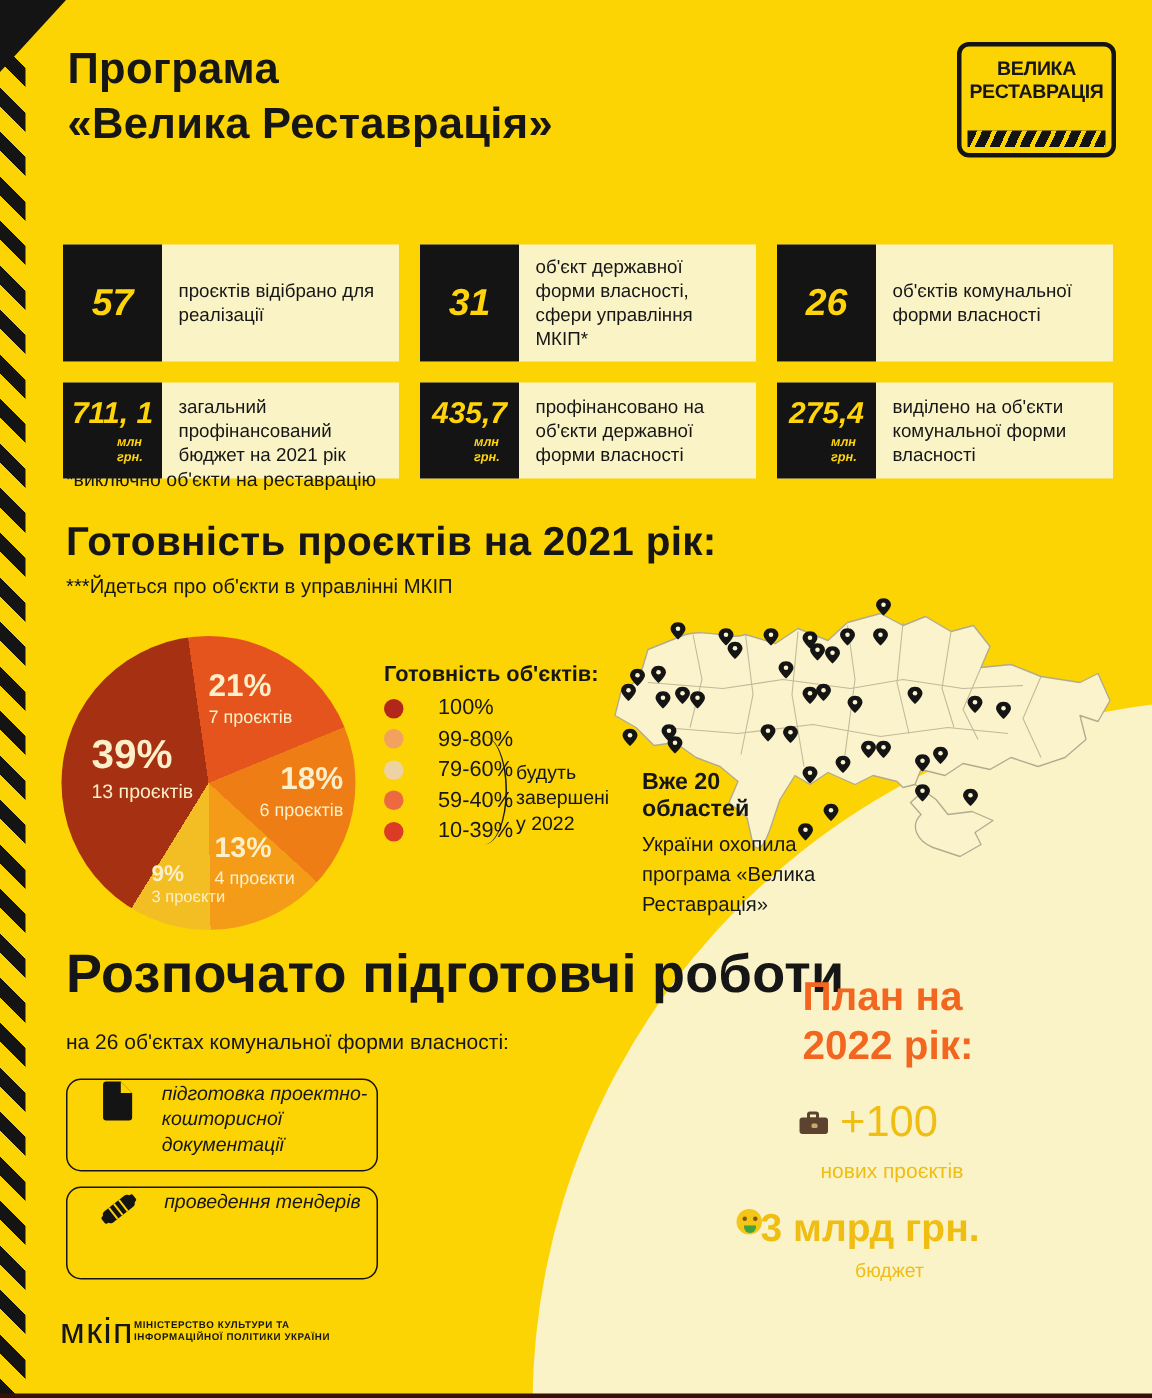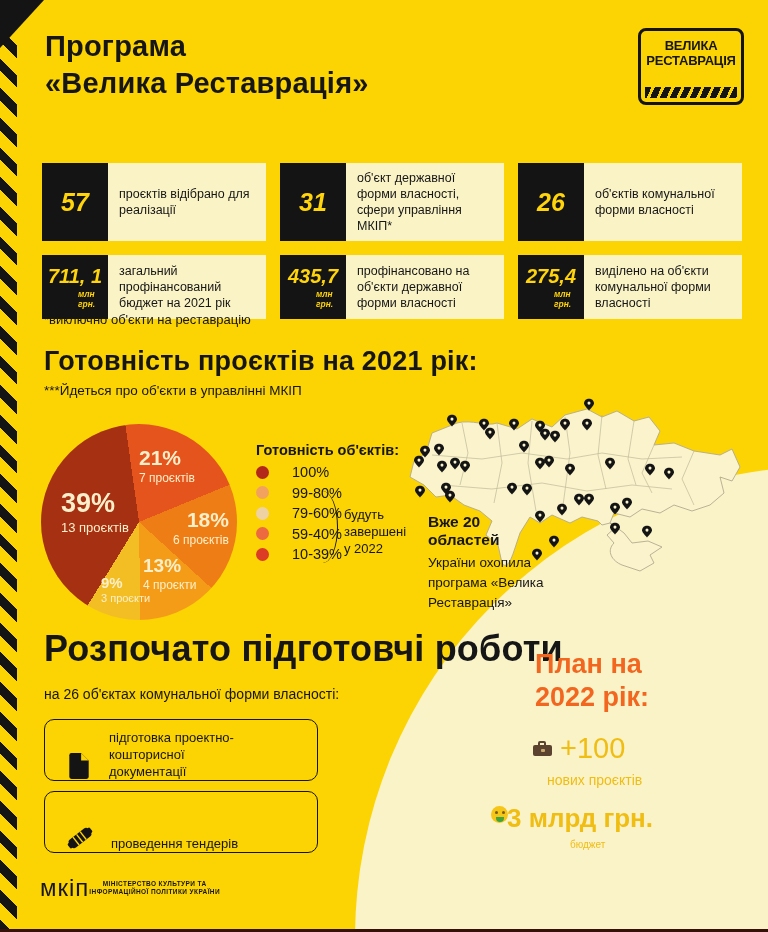--- a/index.html
+++ b/index.html
@@ -66,45 +66,45 @@
 
   
   .map-svg{left:402px;top:393px;}
   .map-caption{left:428px;top:513px;width:120px;}
   .map-caption .b{font-size:15.5px;font-weight:800;margin-bottom:4px;}
   .map-caption .ln{font-size:13.5px;line-height:20px;}
 
   
   .works-h{left:44px;top:628px;font-size:36px;}
   .works-sub{left:44px;top:686px;font-size:14px;}
-  .work-box{width:274px;height:62px;border:1.6px solid #141414;border-radius:10px;box-sizing:border-box;
-            display:flex;align-items:flex-end;gap:17px;padding-left:21px;}
+  .work-box{width:208px;height:62px;border:1.6px solid #141414;border-radius:10px;box-sizing:border-box;
+            display:flex;align-items:flex-start;gap:17px;padding-left:21px;font-style:italic;}
   .wb1{left:44px;top:719px;}
   .wb2{left:44px;top:791px;}
   .work-label{font-size:13px;line-height:17px;width:150px;}
 
   
   .plan{left:490px;top:648px;width:250px;height:230px;}
   .plan-heading{position:absolute;left:45px;top:0;font-size:27px;line-height:33px;font-weight:800;color:#F2661F;}
   .gold{color:#F0BD13;}
   .plan-v1{position:absolute;left:70px;top:84px;font-size:29px;font-weight:400;}
   .plan-l1{position:absolute;left:57px;top:124px;font-size:14px;}
   .plan-v2{position:absolute;left:17px;top:155px;font-size:26px;font-weight:800;text-align:center;}
-  .plan-l2{position:absolute;left:80px;top:191px;font-size:10px;}
+  .plan-l2{position:absolute;left:80px;top:191px;font-size:13px;}
   .briefcase{position:absolute;left:43px;top:92px;width:19px;height:16px;}
   .bc-body{position:absolute;left:0;top:5px;width:19px;height:11px;background:#5C4330;border-radius:2px;}
   .bc-handle{position:absolute;left:5px;top:1px;width:8px;height:6px;border:2px solid #5C4330;border-radius:2px;box-sizing:border-box;}
   .bc-latch{position:absolute;left:7.5px;top:9px;width:4px;height:3px;background:#C9A96A;border-radius:1px;}
   .money-face{position:absolute;left:1px;top:158px;width:17px;height:17px;border-radius:50%;background:#F5C518;}
   .money-face .eye{position:absolute;top:5px;width:3px;height:3px;border-radius:50%;background:#7a5a10;}
   .money-face .e1{left:3.5px;} .money-face .e2{left:10.5px;}
   .money-face .tongue{position:absolute;left:4.5px;top:10.5px;width:8px;height:5px;background:#3FA33F;border-radius:0 0 4px 4px;}
 
   
-  .footer{left:40px;top:876px;display:flex;align-items:center;gap:0;text-align:center;}
+  .footer{left:40px;top:876px;display:flex;align-items:center;gap:0;}
   .mkip{font-size:24px;font-weight:500;letter-spacing:1px;line-height:24px;}
   .ministry{font-size:6.5px;line-height:8.5px;letter-spacing:.4px;font-weight:700;}
 </style>
 </head>
 <body>
 
 <div class="page">
 
   <div class="abs cream-circle"></div>
   <div class="abs hazard-left"></div>

